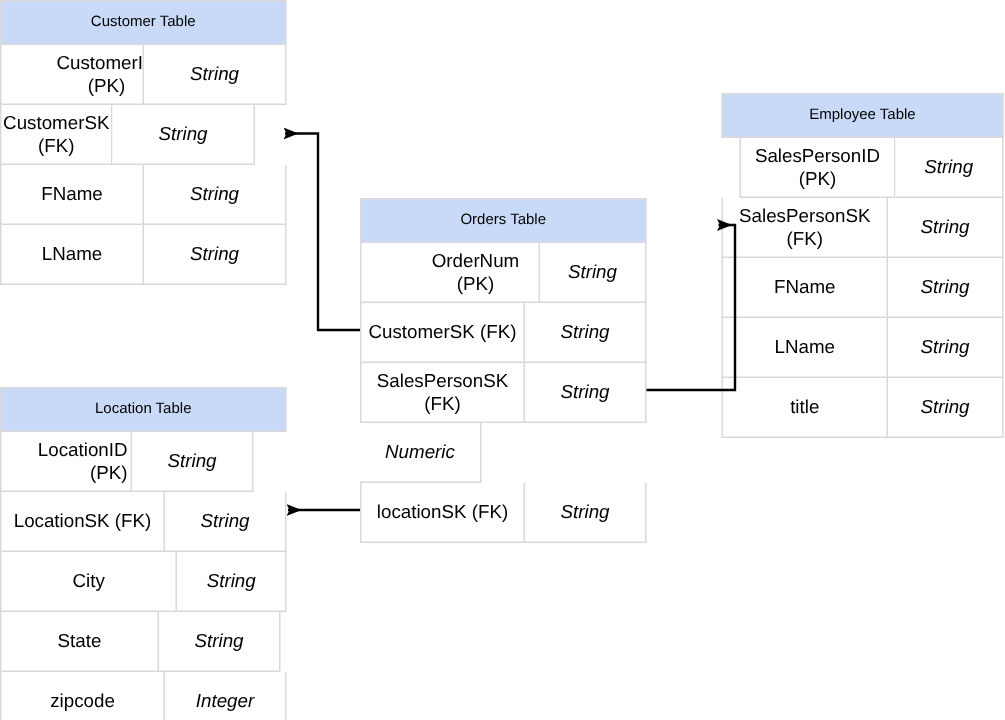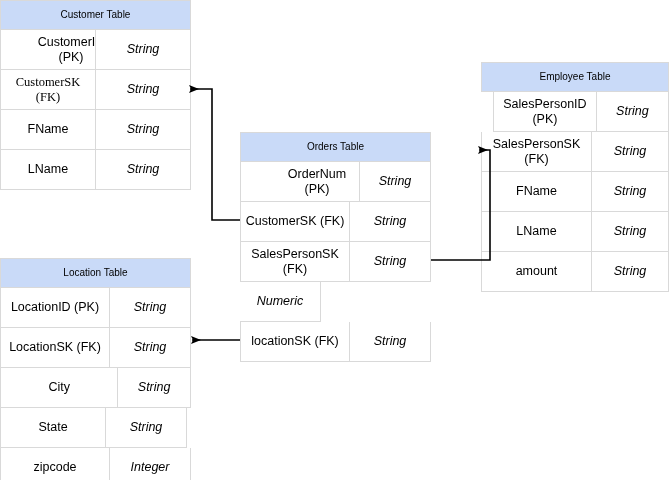--- a/index.html
+++ b/index.html
@@ -74,37 +74,37 @@
 
 <div id="canvas">
   <div id="tables-layer">
       <div class="er-table" style="left: 0px; top: 0px; width: 191px;">
         <div class="tbl-header">Customer Table</div>
         <div class="tbl-row">
           <div class="cell name" style="width: 96px; padding-left: 48px;">CustomerID (PK)</div>
           <div class="cell type" style="width: 95px;">String</div>
         </div>
         <div class="tbl-row">
-          <div class="cell name" style="width: 96px; font-family: Liberation Serif, serif;">CustomerSK
+          <div class="cell name" style="width: 75px;">CustomerSK
 (FK)</div>
           <div class="cell type" style="width: 95px;">String</div>
         </div>
         <div class="tbl-row">
           <div class="cell name" style="width: 96px;">FName</div>
           <div class="cell type" style="width: 95px;">String</div>
         </div>
         <div class="tbl-row">
           <div class="cell name" style="width: 96px;">LName</div>
           <div class="cell type" style="width: 95px;">String</div>
         </div>
       </div>
       <div class="er-table" style="left: 0px; top: 258px; width: 191px;">
         <div class="tbl-header">Location Table</div>
         <div class="tbl-row">
-          <div class="cell name" style="width: 110px; text-align: right;">LocationID (PK)</div>
+          <div class="cell name" style="width: 88px; text-align: right;">LocationID (PK)</div>
           <div class="cell type" style="width: 81px;">String</div>
         </div>
         <div class="tbl-row">
           <div class="cell name" style="width: 110px;">LocationSK (FK)</div>
           <div class="cell type" style="width: 81px;">String</div>
         </div>
         <div class="tbl-row">
           <div class="cell name" style="width: 132px;">City</div>
           <div class="cell type" style="width: 81px;">String</div>
         </div>
@@ -153,21 +153,21 @@
         </div>
         <div class="tbl-row">
           <div class="cell name" style="width: 111px;">FName</div>
           <div class="cell type" style="width: 77px;">String</div>
         </div>
         <div class="tbl-row">
           <div class="cell name" style="width: 111px;">LName</div>
           <div class="cell type" style="width: 77px;">String</div>
         </div>
         <div class="tbl-row">
-          <div class="cell name" style="width: 111px;">amount</div>
+          <div class="cell name" style="width: 111px;">title</div>
           <div class="cell type" style="width: 77px;">String</div>
         </div>
       </div>
     </div>
   <svg class="connectors" viewBox="0 0 670 480" xmlns="http://www.w3.org/2000/svg">
     <defs>
       <marker id="arrow-left" markerWidth="10" markerHeight="10" refX="9" refY="4" orient="auto-start-reverse" markerUnits="userSpaceOnUse">
         <path d="M0,4 L10,0 L8,4 L10,8 Z" fill="#000000"></path>
       </marker>
     </defs>

